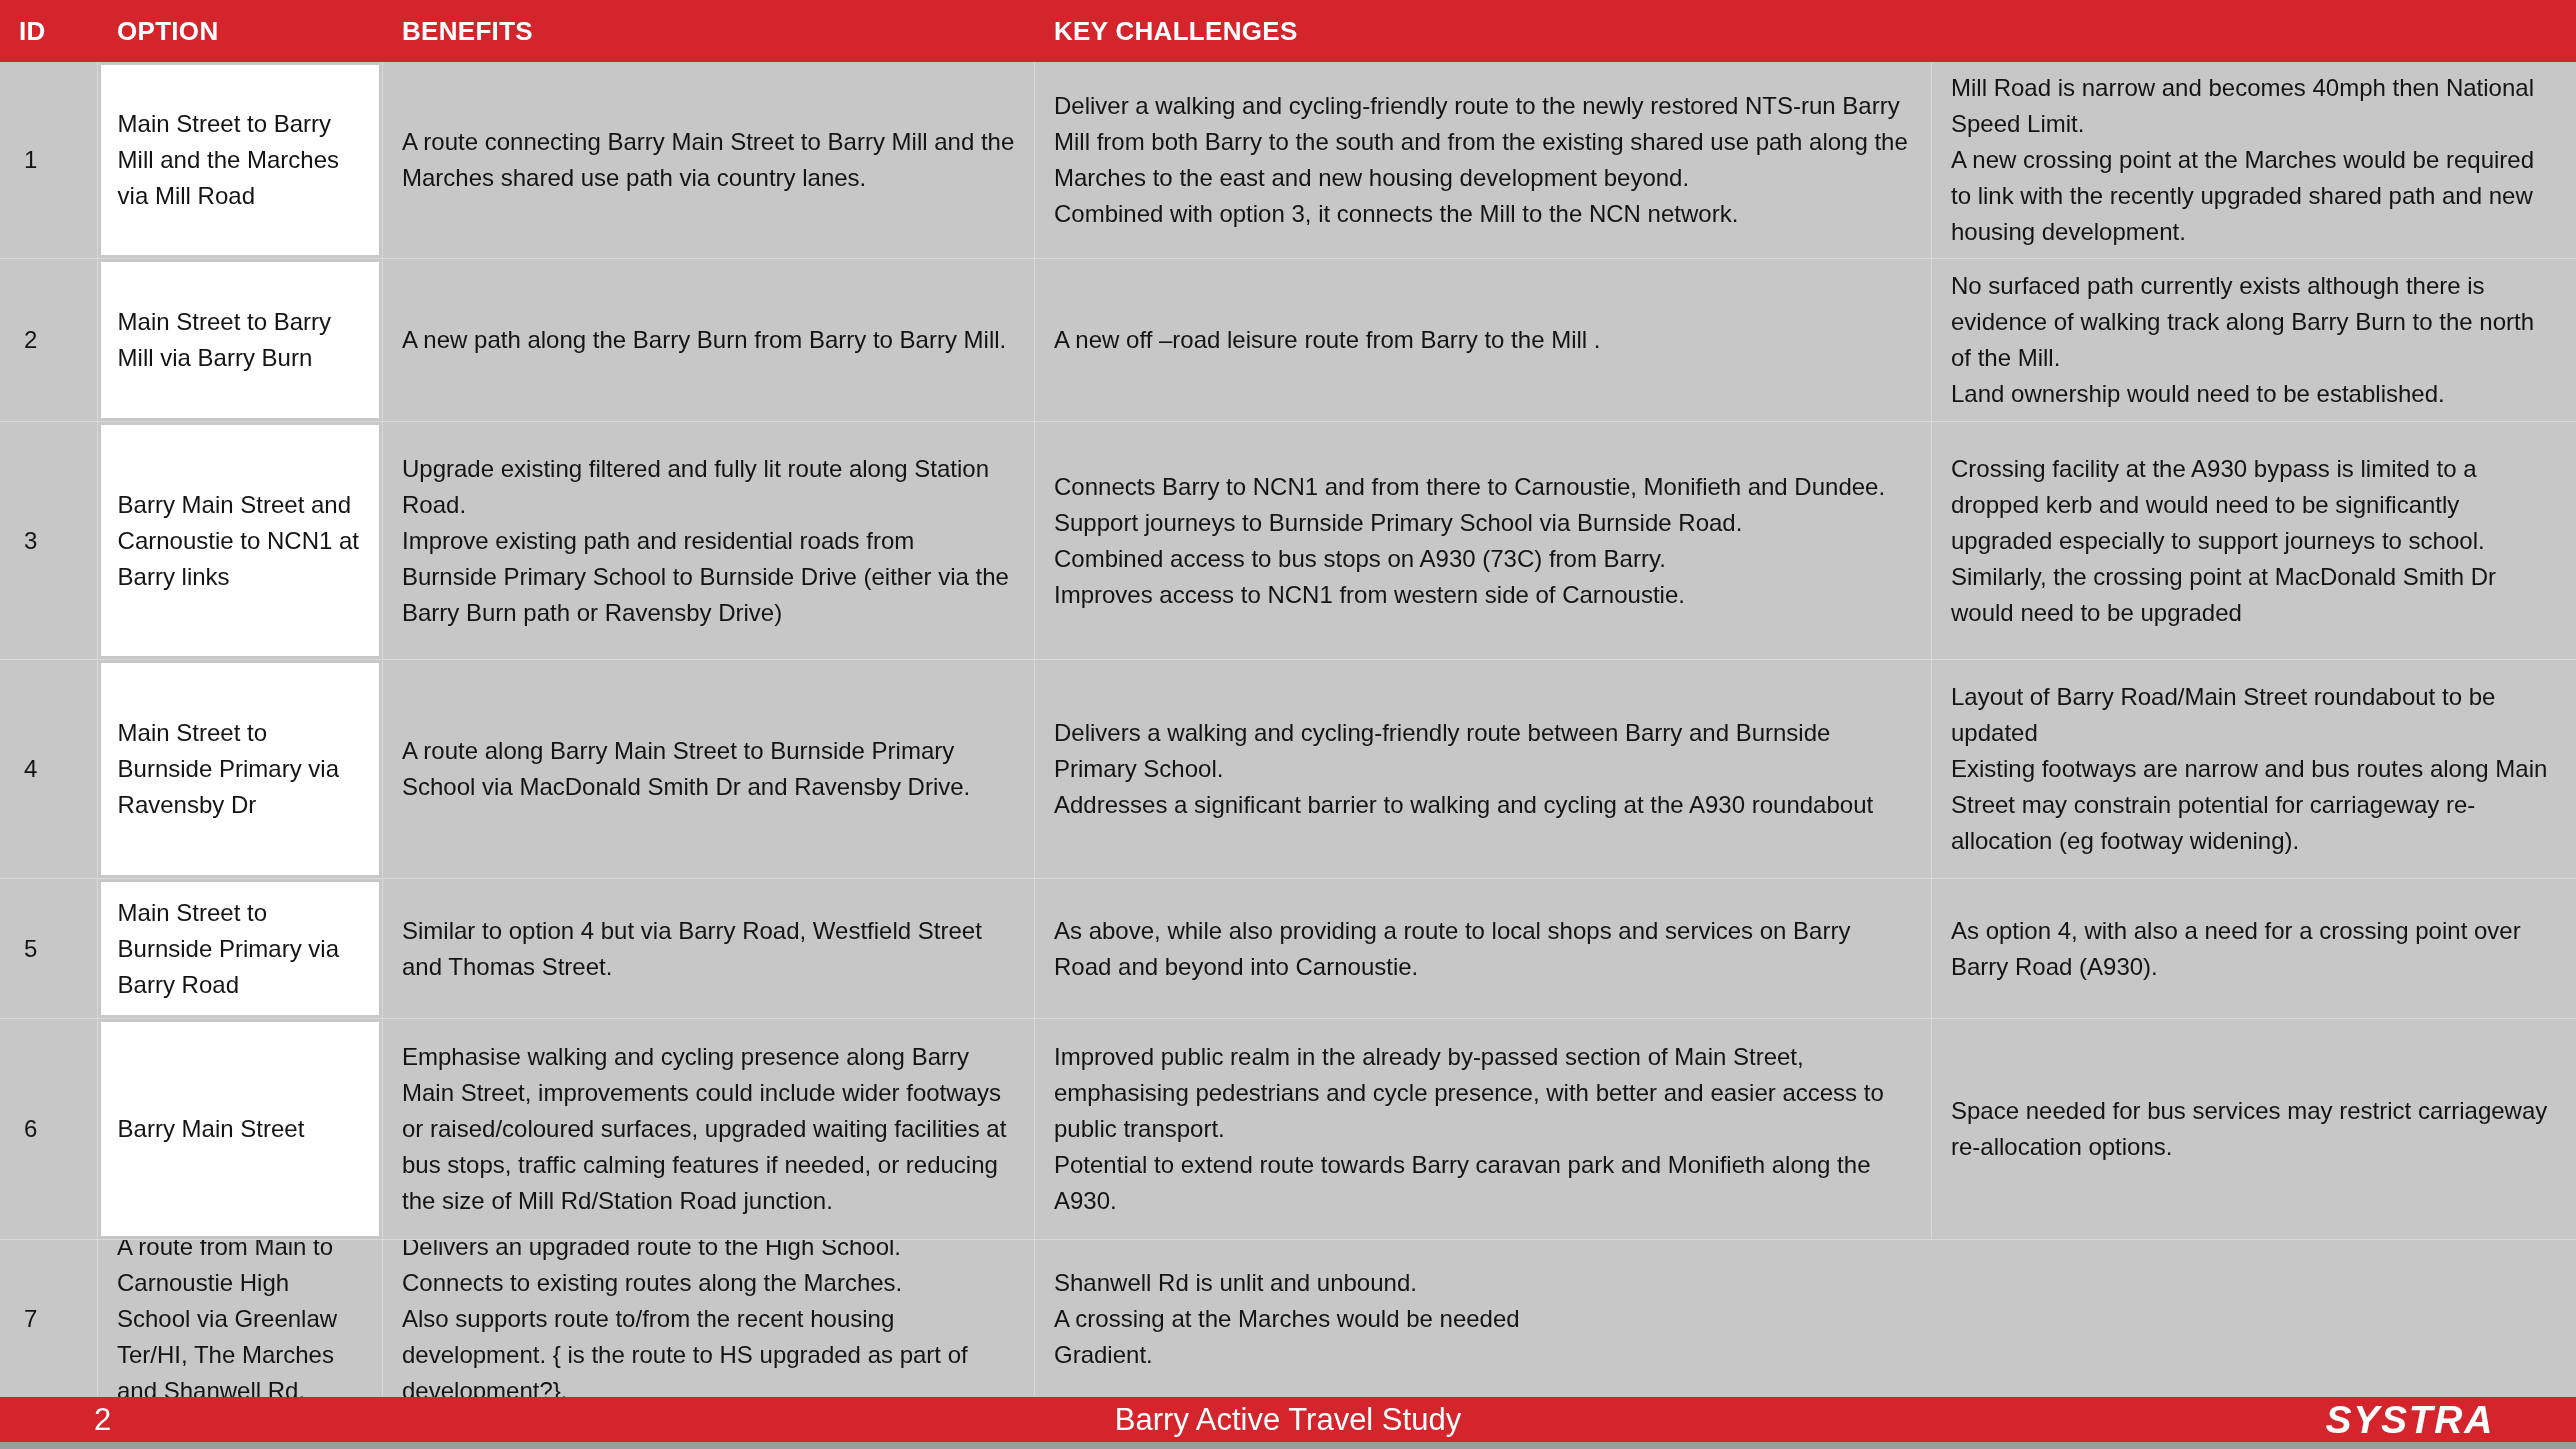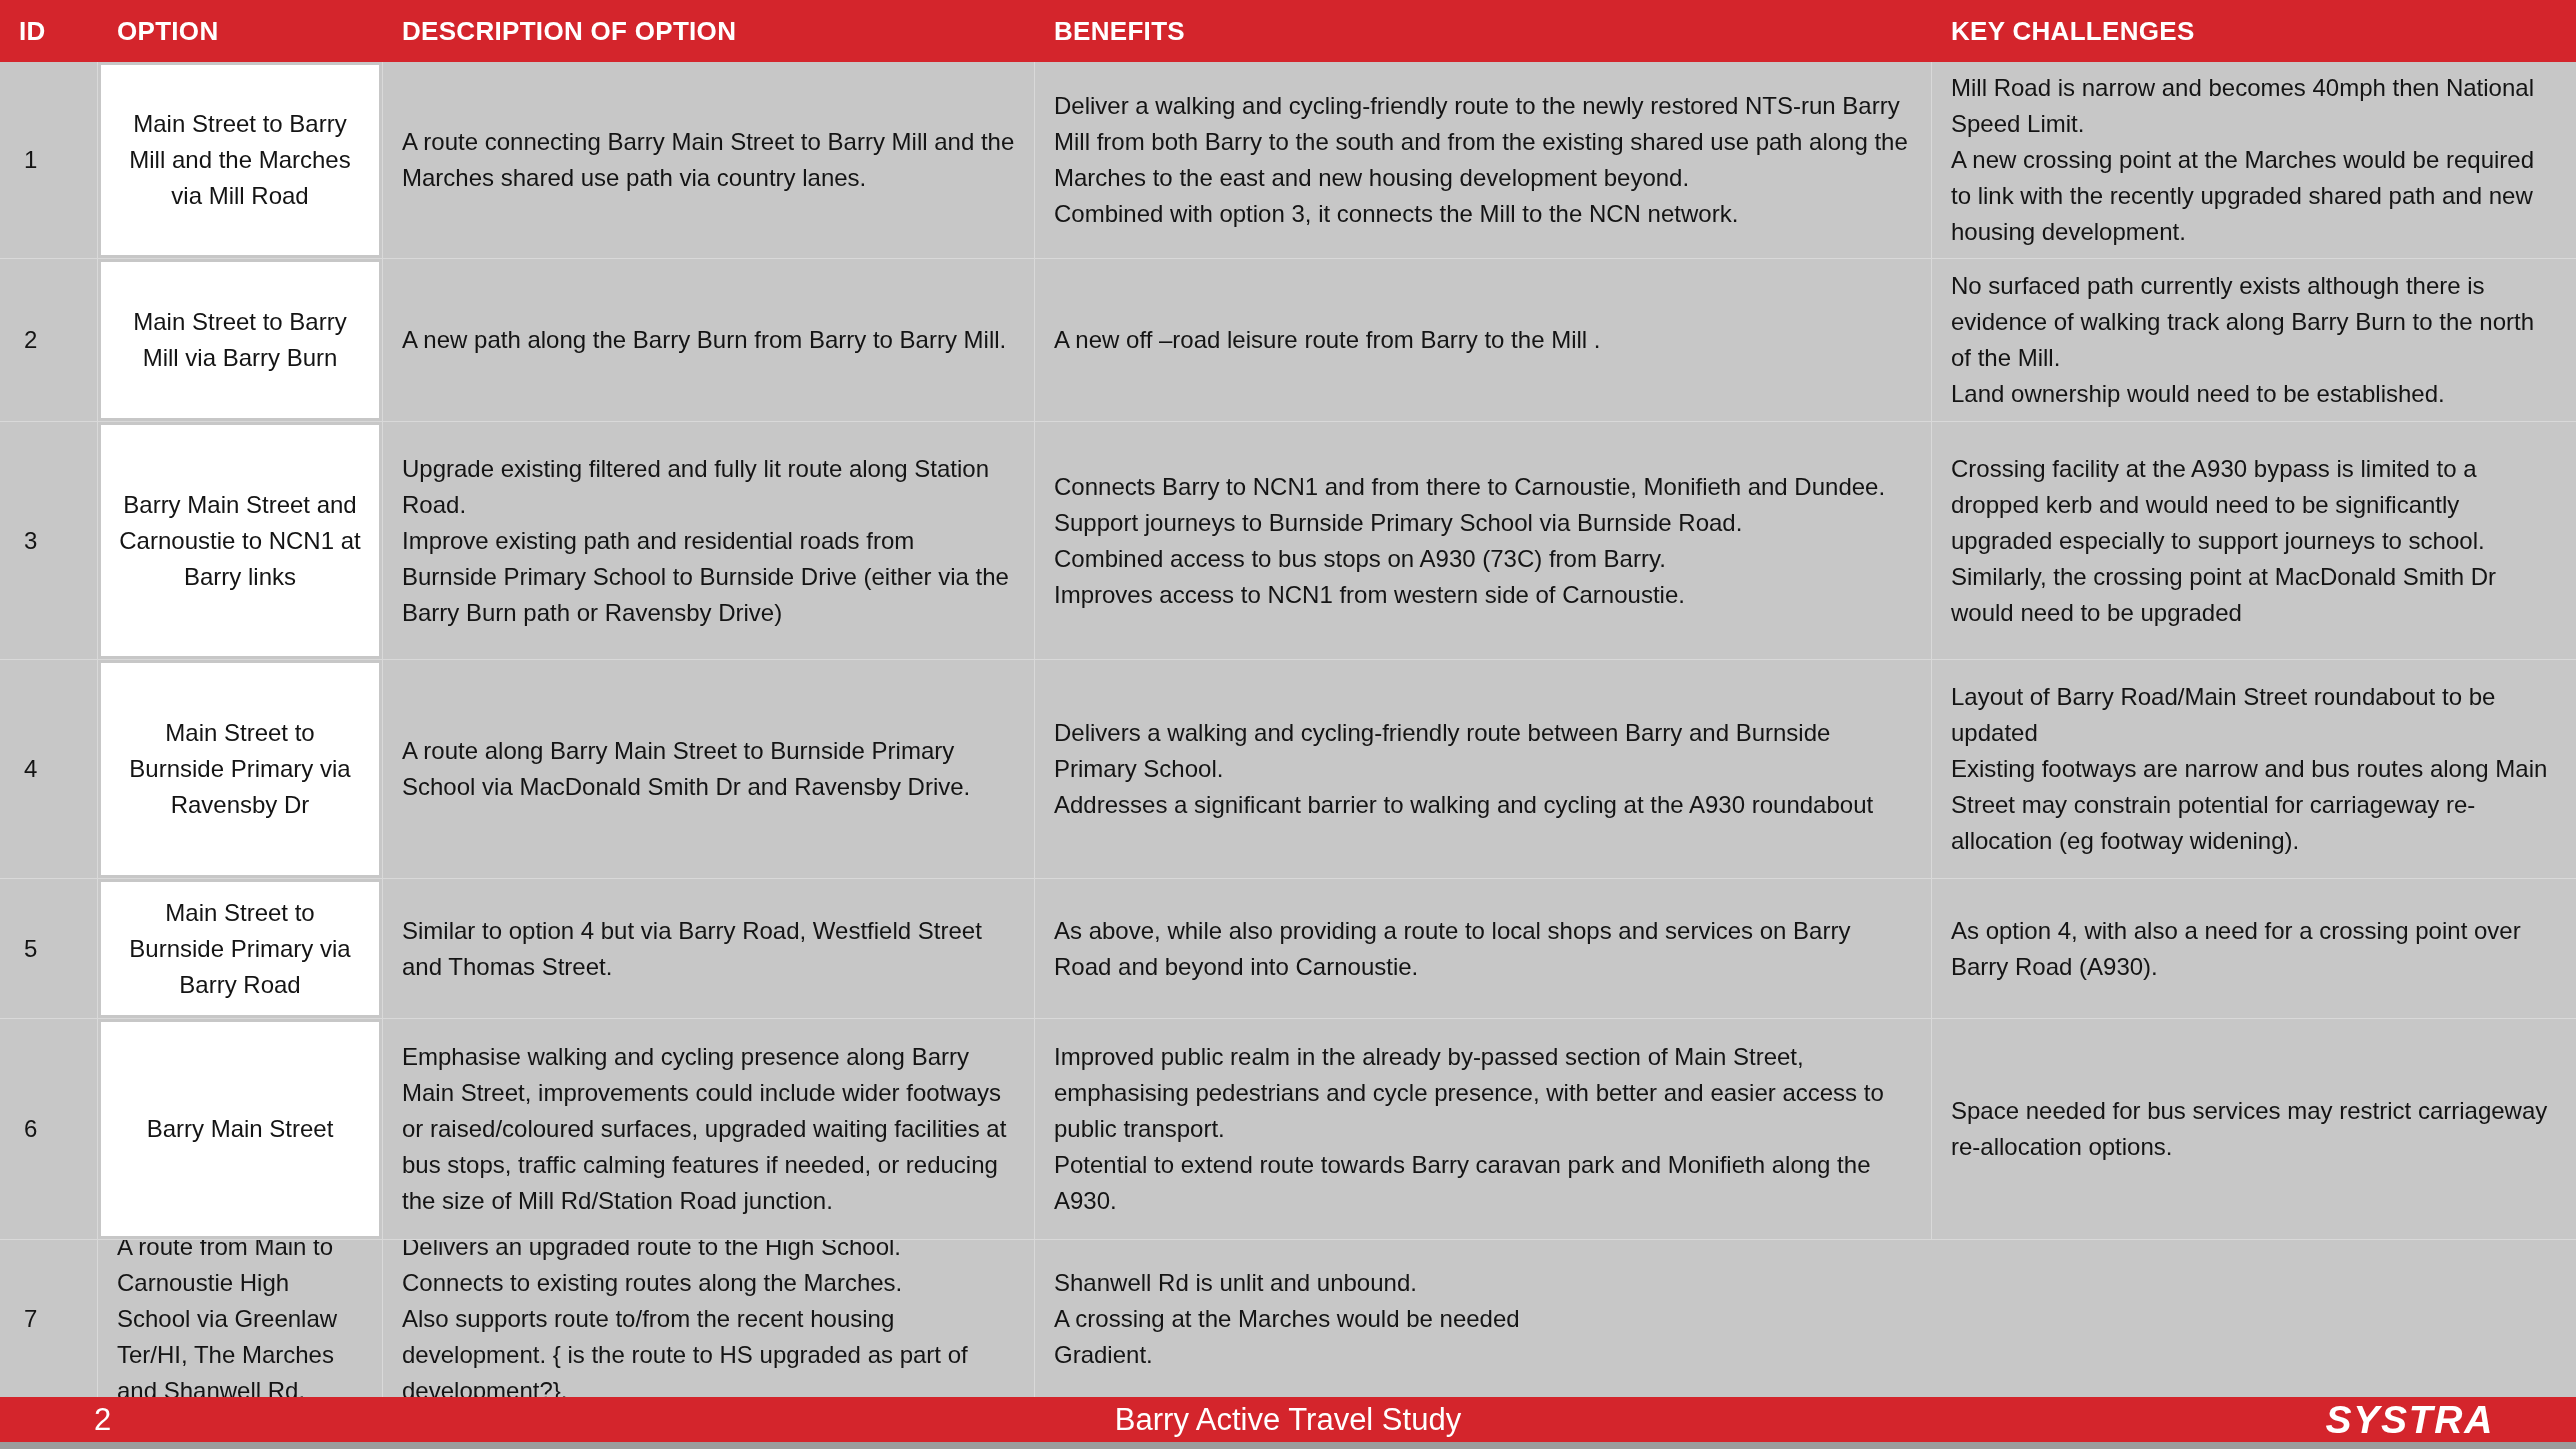--- a/index.html
+++ b/index.html
@@ -33,21 +33,21 @@
   .cell{
     box-sizing:border-box;overflow:hidden;
     display:flex;flex-direction:column;justify-content:center;
     padding:6.9px 19px;
     font-size:24px;line-height:1.5;color:#141414;
     white-space:pre-line;
     border-right:1.7px solid var(--sep,#d9d9d9);
   }
   .cell:last-child{border-right:none;}
   .c-id{padding-left:24px;}
-  .c-option{padding:3.4px 2.6px;justify-content:stretch;text-align:center;}
+  .c-option{padding:3.4px 2.6px;justify-content:stretch;}
   .option-box{
     background:var(--white,#ffffff);
     flex:1;display:flex;flex-direction:column;justify-content:center;
     padding:6.9px 17px;box-sizing:border-box;white-space:pre-line;
   }
 
   
   .footer{
     position:absolute;left:0;bottom:6.9px;width:2576px;height:45px;
     background:var(--red,#d4252c);color:#fff;
@@ -71,21 +71,20 @@
   }
 </style>
 </head>
 <body>
 
 <div class="slide">
 
   <div class="thead">
     <div class="th">ID</div>
     <div class="th">OPTION</div>
-    <div class="th">DESCRIPTION OF OPTION</div>
     <div class="th">BENEFITS</div>
     <div class="th">KEY CHALLENGES</div>
   </div>
 
   <div class="tbody">
 
     <div class="row r1">
       <div class="cell c-id">1</div>
       <div class="cell c-option"><div class="option-box">Main Street to Barry Mill and the Marches via Mill Road</div></div>
       <div class="cell c-desc">A route connecting Barry Main Street to Barry Mill and the Marches shared use path via country lanes.</div>

